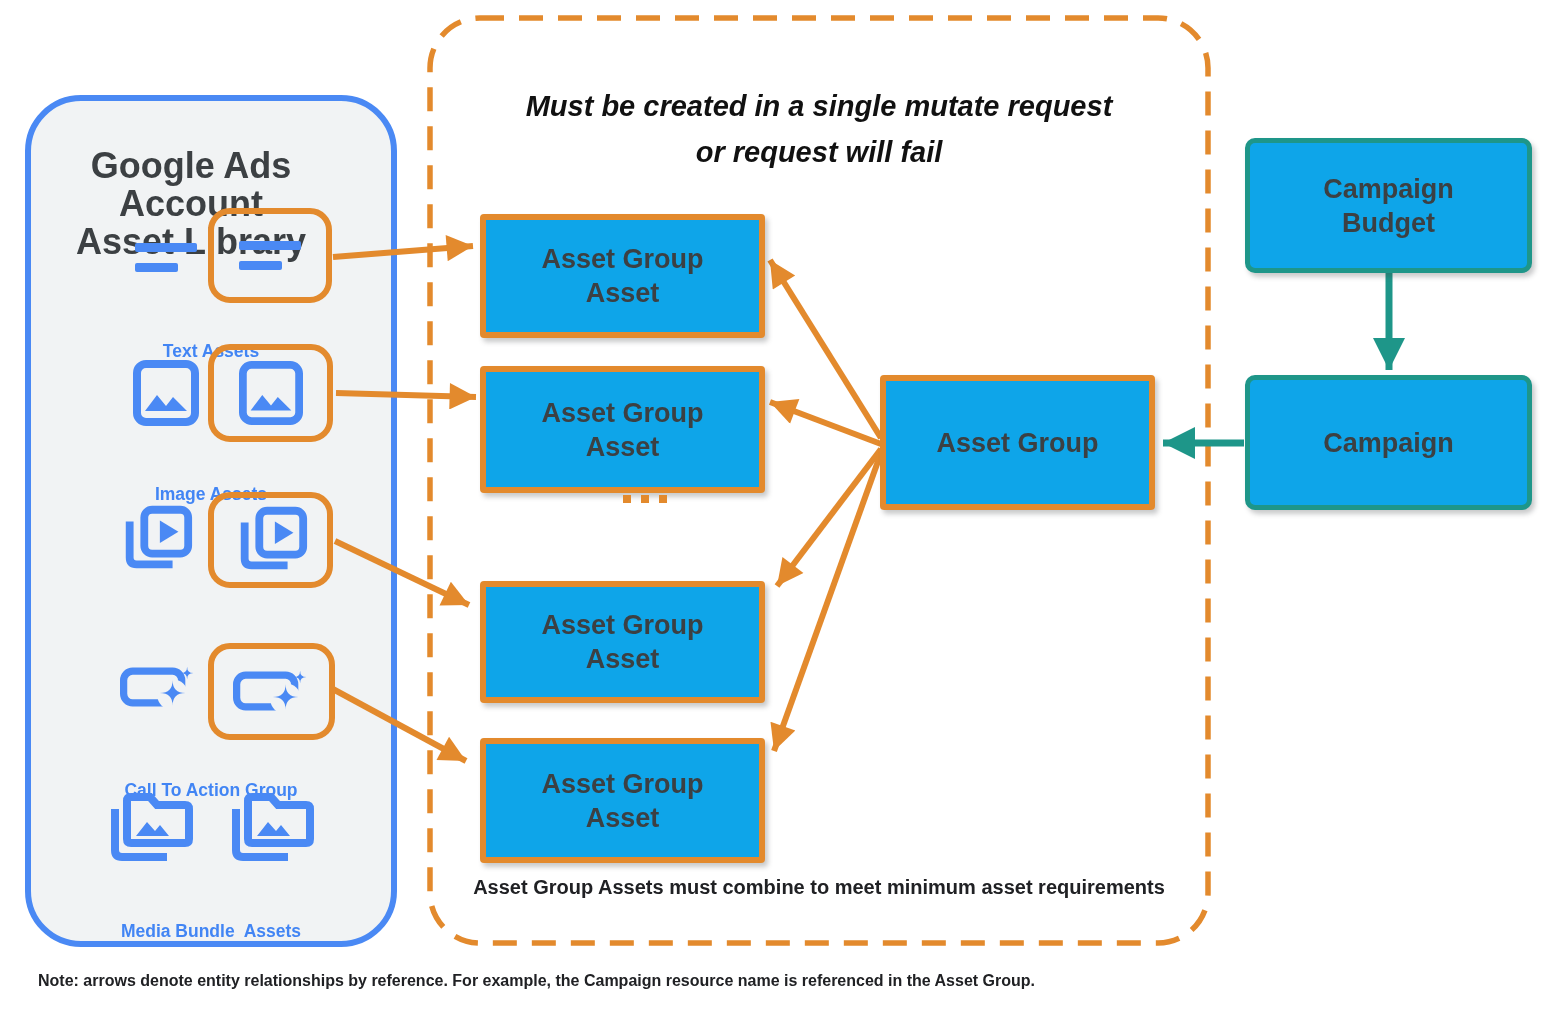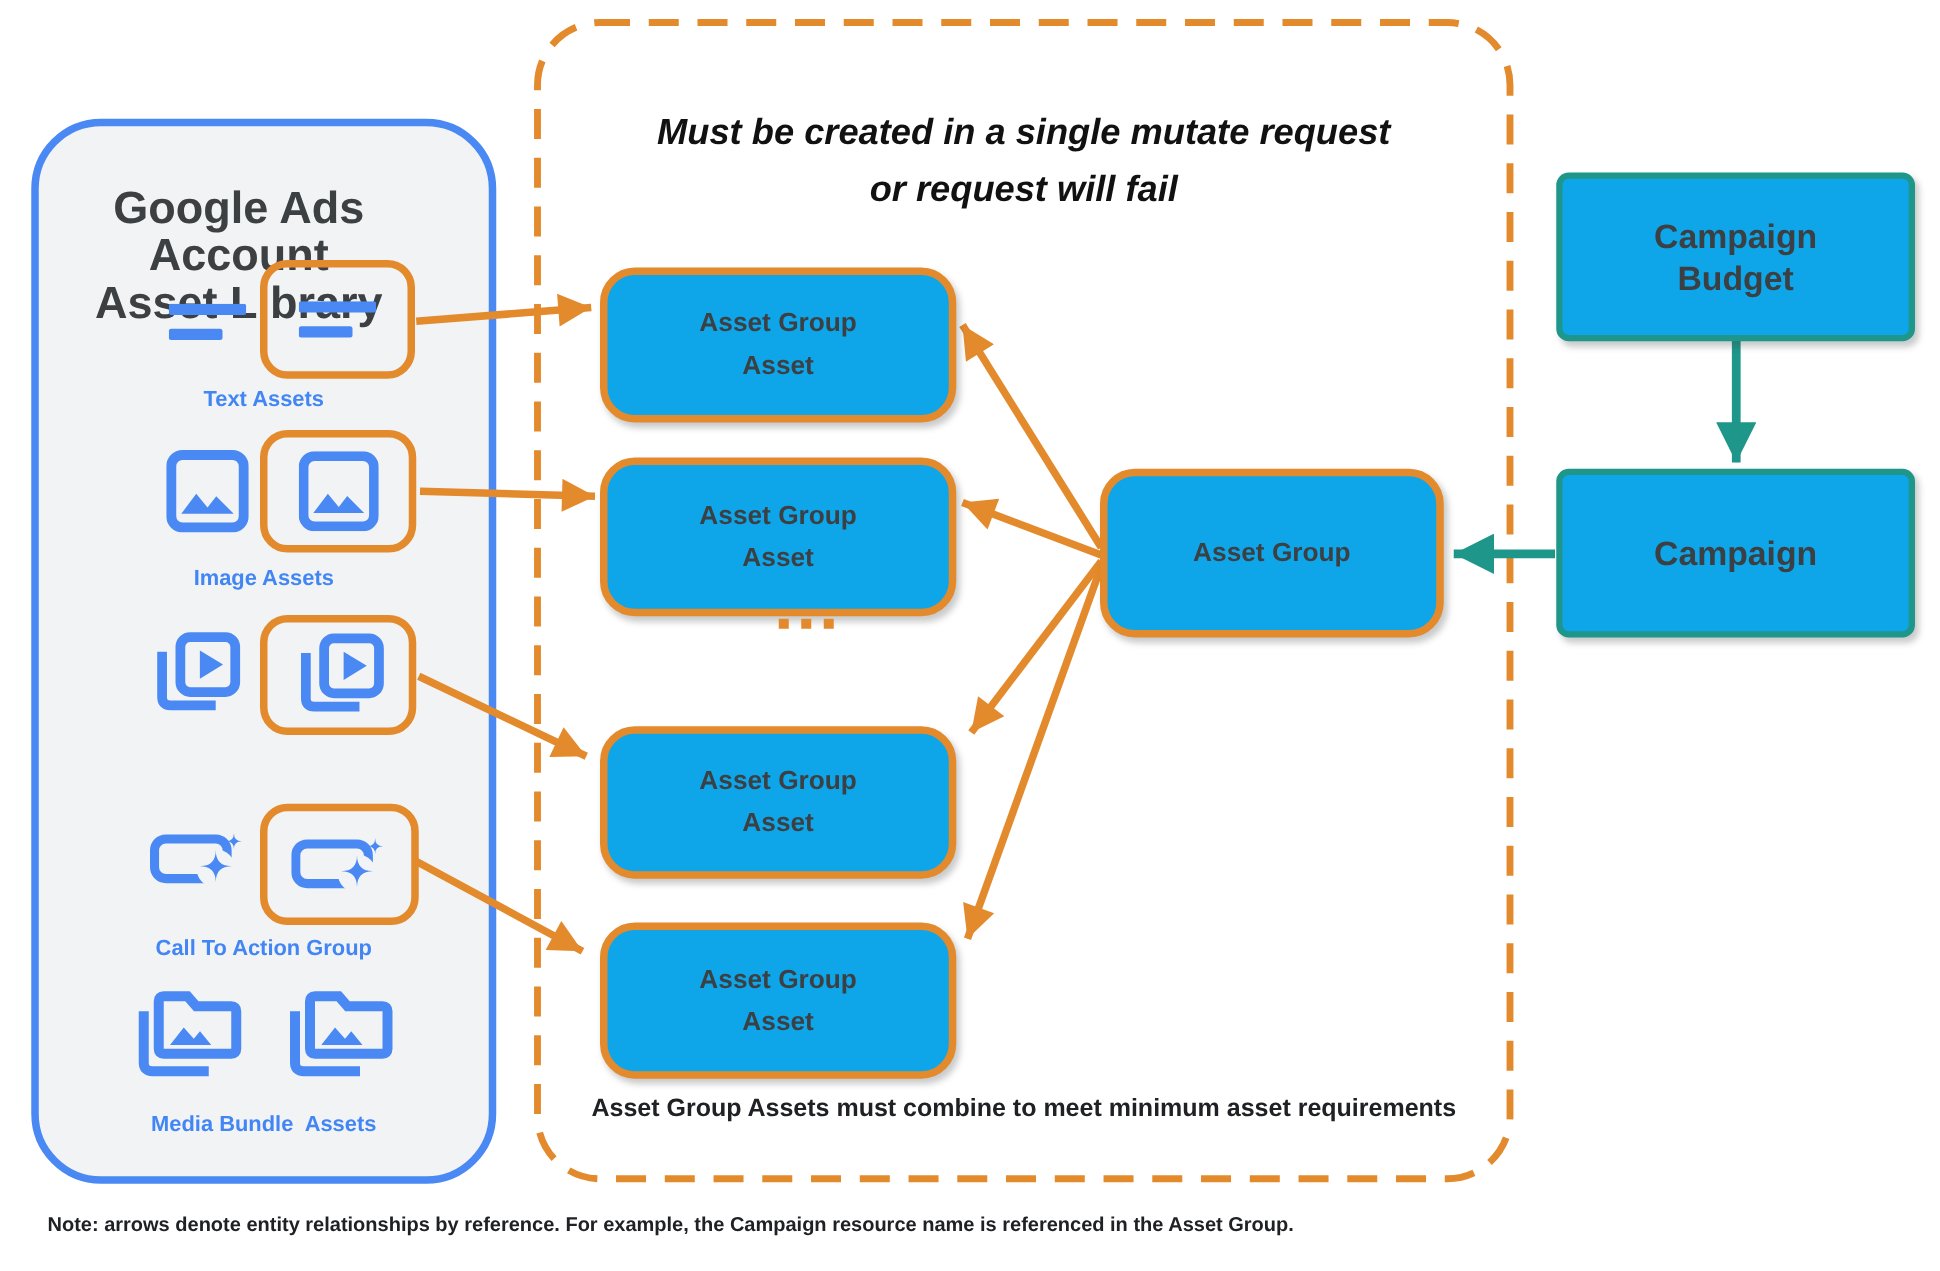--- a/index.html
+++ b/index.html
@@ -2,21 +2,21 @@
 <html><head>
 <meta charset="utf-8">
 <style>
   html,body{margin:0;padding:0;background:#ffffff;}
   .canvas{
     position:relative;width:1552px;height:1017px;overflow:hidden;background:#ffffff;
     font-family:"Liberation Sans","DejaVu Sans",sans-serif;
   }
   .abs{position:absolute;}
   .preline{white-space:pre-line;margin-top:31px;}
-  .pre{white-space:pre;}
+  .pre{white-space:pre;margin-top:32px;}
 
   
   .library-panel{
     left:25px;top:95px;width:372px;height:852px;box-sizing:border-box;
     background:#F1F3F4;border:6px solid #4A89F4;border-radius:56px;z-index:0;
   }
   .library-title{
     left:25px;top:116px;width:332px;text-align:center;z-index:2;
     font-size:36px;font-weight:bold;color:#3C4043;line-height:38px;
   }
@@ -33,21 +33,21 @@
 
   
   .overlay{left:0;top:0;z-index:1;pointer-events:none;}
 
   
   .node{
     box-sizing:border-box;display:flex;align-items:center;justify-content:center;
     background:#0ea5e9;text-align:center;font-weight:bold;color:#3C4043;z-index:2;
     box-shadow:3px 4px 5px rgba(60,64,67,.28);
   }
-  .node.orange{border:6px solid #E38A2D;border-radius:28px;font-size:21px;line-height:34px;}
+  .node.orange{border:6px solid #E38A2D;border-radius:4px;font-size:27px;line-height:34px;}
   .node.teal{border:5px solid #1E9689;border-radius:10px;font-size:27px;line-height:34px;}
 
   .mutate-title{
     left:430px;top:52px;width:778px;text-align:center;z-index:2;
     font-size:29px;font-weight:bold;font-style:italic;color:#111111;line-height:46px;
   }
   .mutate-footnote{
     left:430px;top:876px;width:778px;text-align:center;z-index:2;
     font-size:20px;font-weight:bold;color:#202124;
   }

